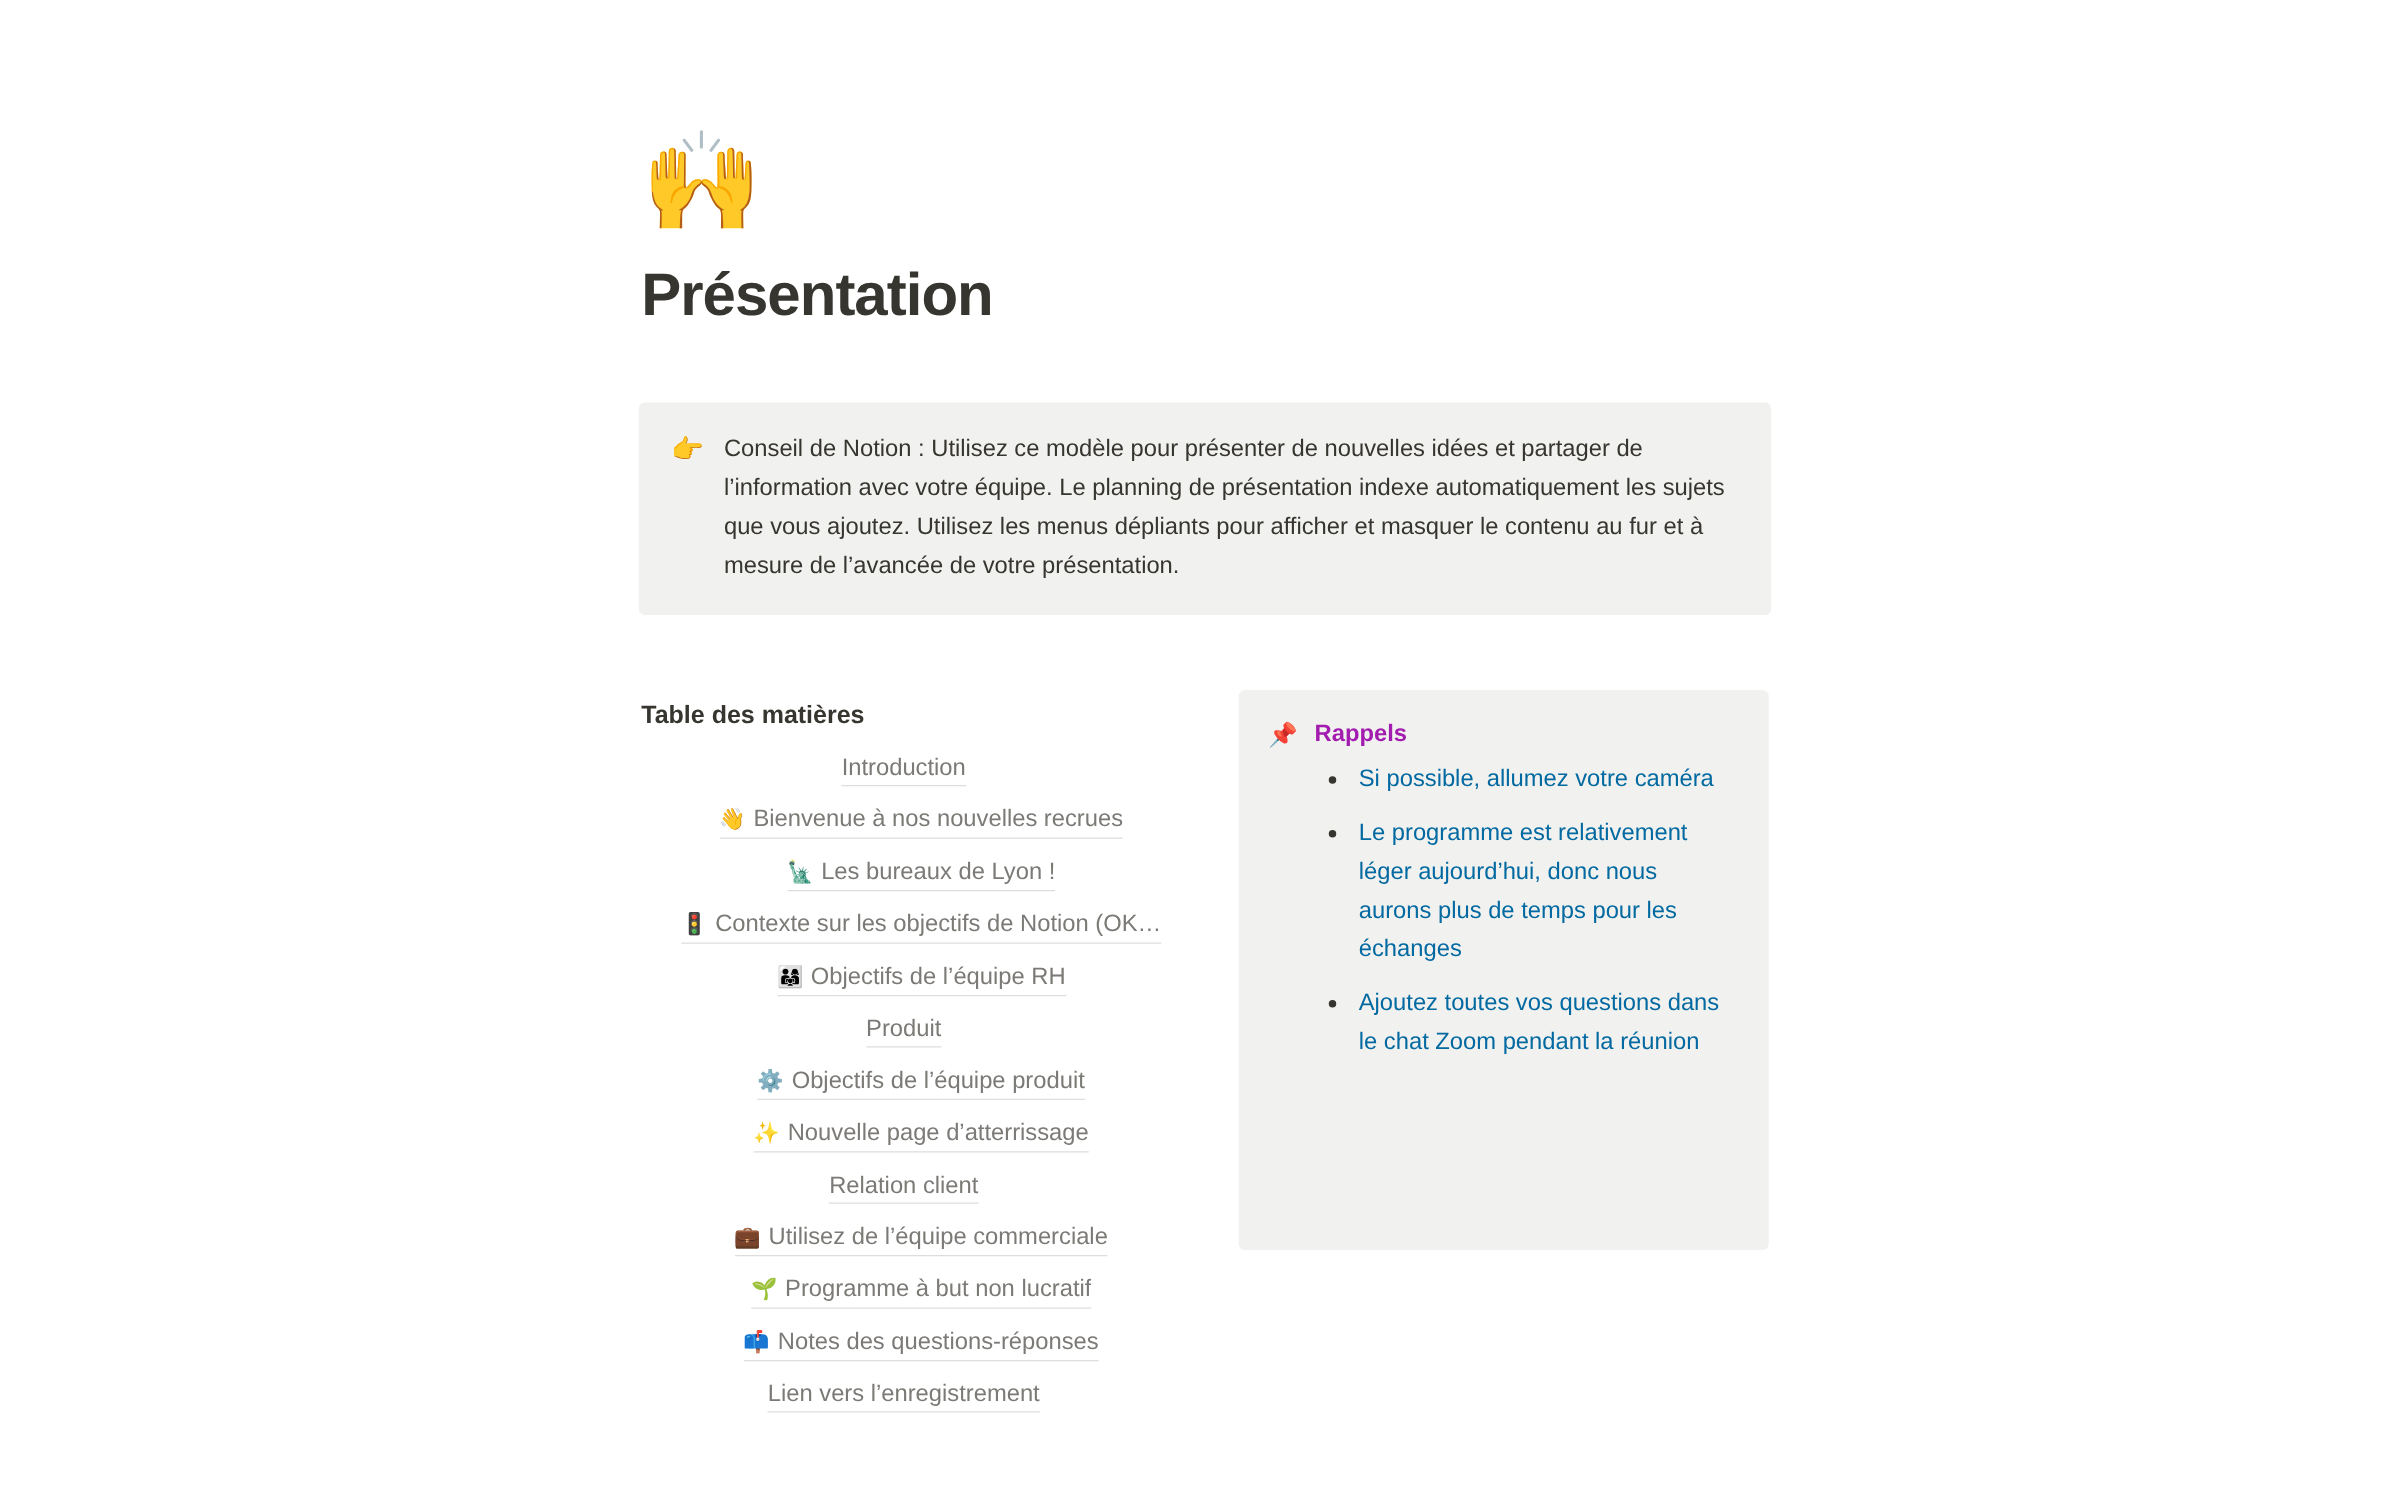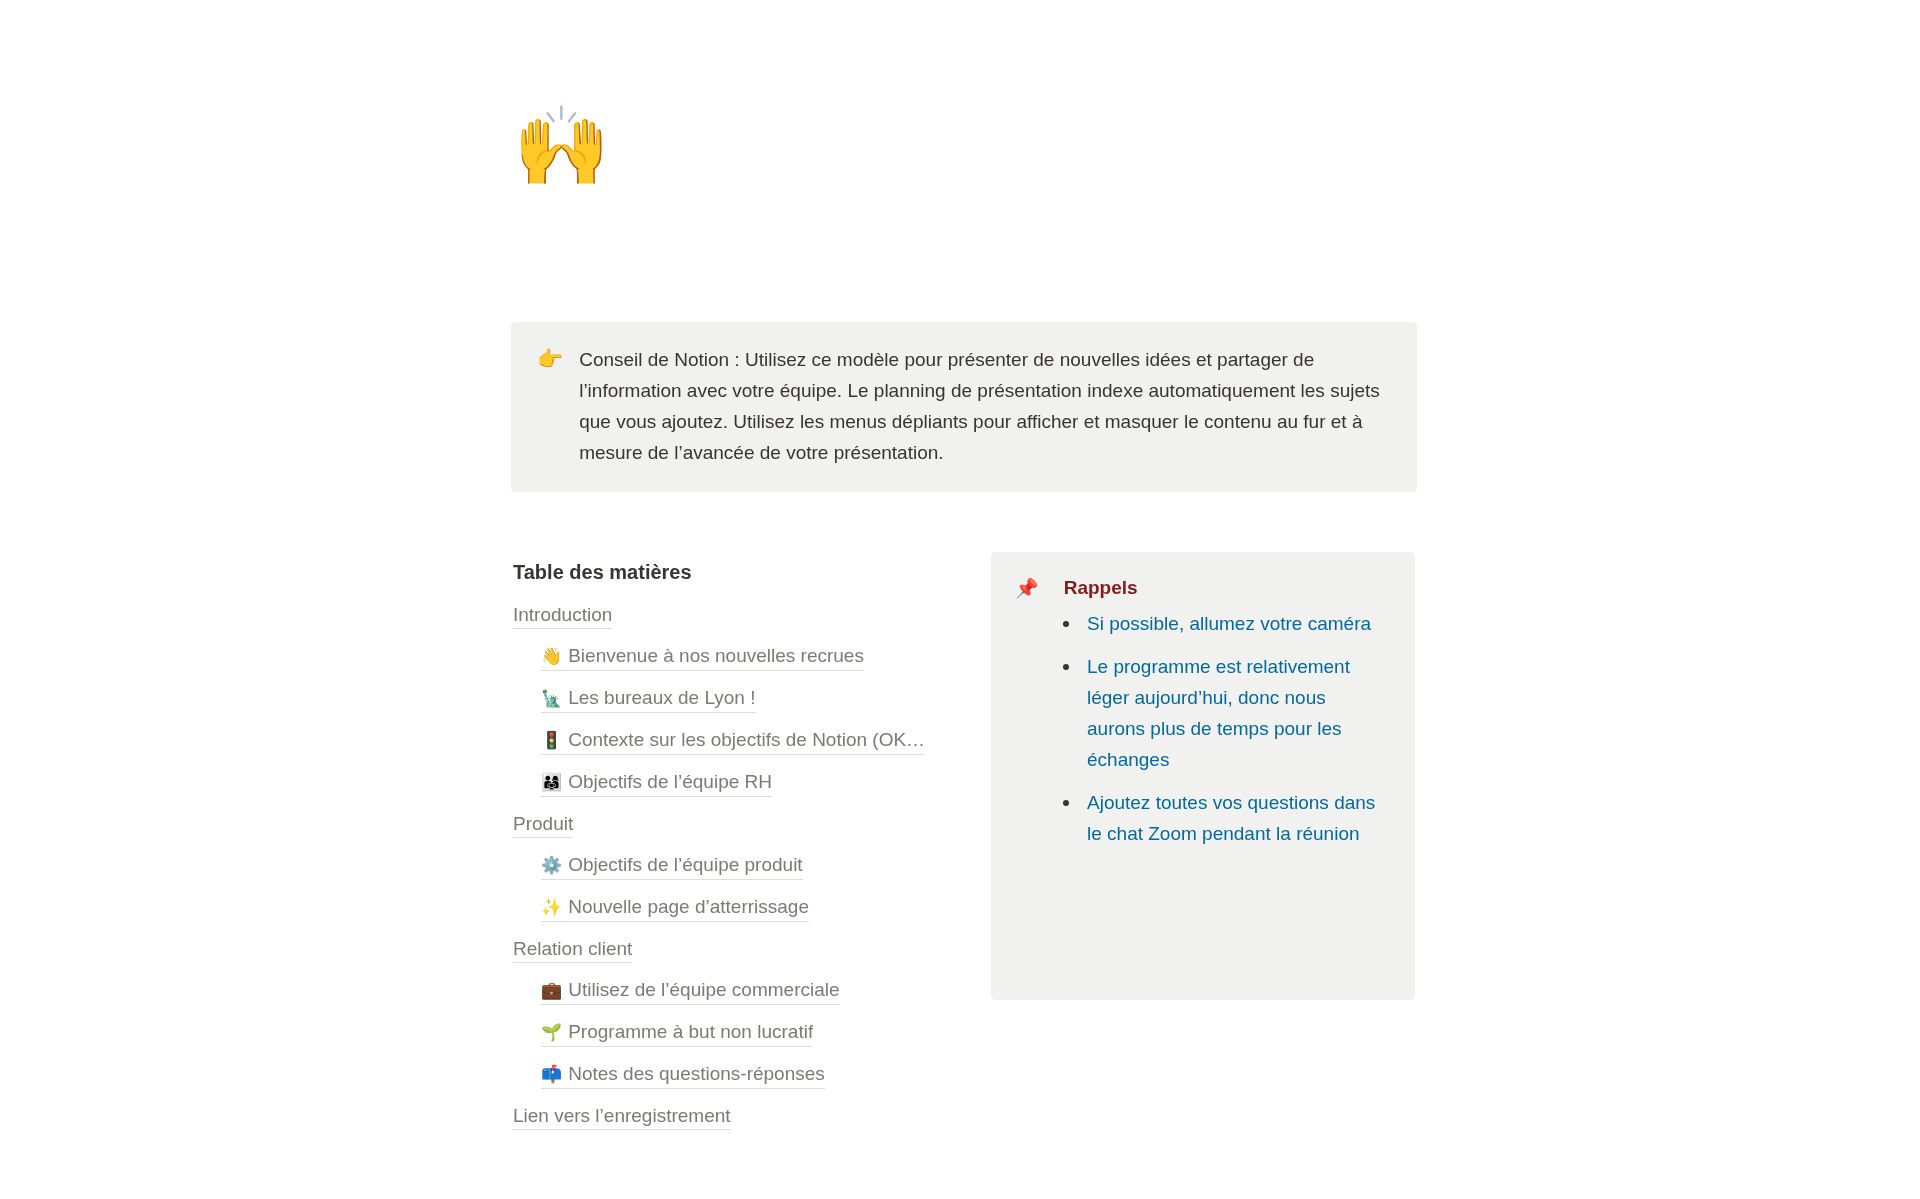--- a/index.html
+++ b/index.html
@@ -90,20 +90,21 @@
     line-height: 28px;
     margin-bottom: 16px;
   }
 
   .toc-list { list-style: none; }
 
   .toc-item {
     line-height: 25px;
     margin-bottom: 14px;
     white-space: nowrap;
+    text-align: center;
   }
 
   .toc-item.level-1 { padding-left: 0px; }
   .toc-item.level-2 { padding-left: 28px; }
 
   .toc-link {
     font-size: 19px;
     color: #7c7a76;
     text-decoration: none;
     border-bottom: 1px solid #dedddb;
@@ -144,23 +145,22 @@
 
   .rappels-emoji {
     font-size: 19px;
     line-height: 28px;
     font-family: "DejaVu Sans", "Liberation Sans", sans-serif;
   }
 
   .rappels-title {
     font-size: 19px;
     font-weight: bold;
-    color: #7f1d1d;
+    color: #a21caf;
     line-height: 28px;
-    margin-left: 12px;
   }
 
   .rappels-list {
     list-style: none;
     padding-left: 46px;
   }
 
   .rappels-item {
     position: relative;
     font-size: 19px;
@@ -181,20 +181,21 @@
     background: #37352f;
   }
 </style>
 </head>
 <body>
 
 <div class="page">
 
   <div class="page-header">
     <div class="page-emoji">🙌</div>
+    <h1 class="page-title">Présentation</h1>
   </div>
 
   <div class="callout">
     <div class="callout-emoji">👉</div>
     <div class="callout-text">
       <b>Conseil de Notion :</b><span> Utilisez ce modèle pour présenter de nouvelles idées et partager de l’information avec votre équipe. Le planning de présentation indexe automatiquement les sujets que vous ajoutez. Utilisez les menus dépliants pour afficher et masquer le contenu au fur et à mesure de l’avancée de votre présentation.</span>
     </div>
   </div>
 
   <div class="toc-col">

